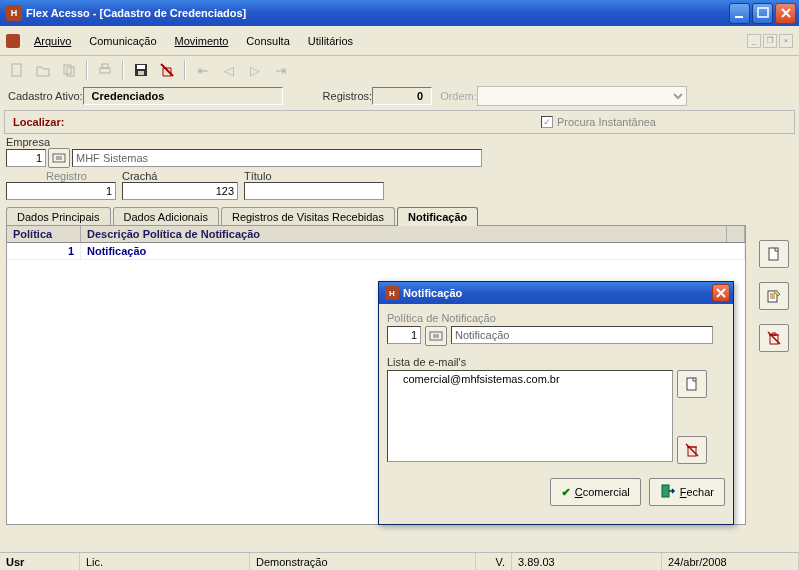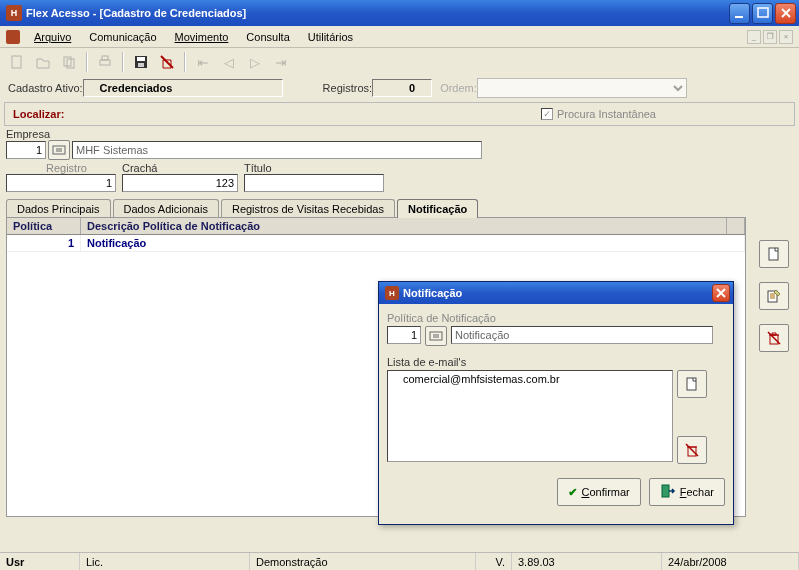--- a/index.html
+++ b/index.html
@@ -7,37 +7,37 @@
 
 
 .titlebar { height: 26px; background: linear-gradient(to bottom, #3a81e3 0%, #2457c7 50%, #1b4dc0 100%); display: flex; align-items: center; padding: 0 3px 0 6px; color: white; font-weight: bold; }
 .titlebar .app-icon { width: 16px; height: 16px; margin-right: 4px; background: #a42; border-radius: 2px; display: flex; align-items: center; justify-content: center; color: #fff; font-size: 9px; }
 .titlebar .title-text { flex: 1; }
 .titlebar .win-btns { display: flex; gap: 2px; }
 .win-btn { width: 21px; height: 21px; background: linear-gradient(to bottom, #6da9f1, #2e6ed6); border: 1px solid #1a3b87; border-radius: 3px; display: flex; align-items: center; justify-content: center; color: white; font-weight: bold; cursor: pointer; }
 .win-btn.close { background: linear-gradient(to bottom, #f0856a, #d74521); border-color: #a0311a; }
 
 
-.menubar { height: 22px; display: flex; align-items: center; padding: 0 6px; gap: 2px; border-bottom: 1px solid #c2bfb0; }
+.menubar { height: 30px; display: flex; align-items: center; padding: 0 6px; gap: 2px; border-bottom: 1px solid #c2bfb0; }
 .menubar .app-icon-small { width: 14px; height: 14px; margin-right: 4px; background: #a42; border-radius: 2px; }
 .menuitem { padding: 2px 8px; cursor: pointer; }
 .menuitem u { text-decoration: underline; }
 .mdi-btns { margin-left: auto; display: flex; gap: 2px; opacity: 0.4; }
 .mdi-btn { width: 14px; height: 14px; border: 1px solid #888; background: #eee; font-size: 8px; display: flex; align-items: center; justify-content: center; }
 
 
 .toolbar { height: 28px; display: flex; align-items: center; padding: 0 6px; gap: 4px; }
 .tb-btn { width: 22px; height: 22px; display: flex; align-items: center; justify-content: center; opacity: 0.55; }
 .tb-btn.active { opacity: 1; cursor: pointer; }
 .tb-sep { width: 2px; height: 20px; border-left: 1px solid #bbb; border-right: 1px solid #fff; margin: 0 2px; }
 .tb-arrow { font-size: 13px; color: #888; }
 
 
 .form-row { display: flex; align-items: center; padding: 2px 8px; }
-.inset-panel { border: 1px solid #aaa; border-top-color: #777; border-left-color: #777; border-bottom-color: #fff; border-right-color: #fff; padding: 2px 16px; }
+.inset-panel { border: 1px solid #aaa; border-top-color: #777; border-left-color: #777; border-bottom-color: #fff; border-right-color: #fff; padding: 2px 8px; }
 .field-label { color: #333; }
 
 
 .localizar-row { height: 24px; display: flex; align-items: center; padding: 0 8px; border: 1px solid #bbb; margin: 2px 4px; }
 .localizar-label { color: #8b0000; font-weight: bold; margin-right: 6px; }
 
 
 .tabs { margin: 6px 6px 0; display: flex; align-items: flex-end; gap: 0; }
 .tab { padding: 3px 10px; border: 1px solid #999; border-bottom: none; background: #e8e4d4; border-radius: 3px 3px 0 0; margin-right: 2px; cursor: pointer; position: relative; top: 1px; }
 .tab.active { background: #ece9d8; font-weight: bold; z-index: 2; border-color: #777; }
@@ -303,21 +303,21 @@
               <path d="M3 5h10" stroke="#a00"></path>
               <path d="M2 2L14 14" stroke="#a00" stroke-width="1.5"></path>
             </svg>
         </div>
       </div>
     </div>
 
     <div class="dlg-btns">
       <div class="push-btn">
         <span class="check-icon">✔</span>
-        <span><u>C</u><span>onfirmar</span></span>
+        <span><u>C</u><span>comercial</span></span>
       </div>
       <div class="push-btn">
         <span class="door-icon">
           <svg class="i" viewBox="0 0 16 16">
               <rect x="2" y="2" width="7" height="12" fill="#396" stroke="#063"></rect>
               <path d="M9 8h5m-2 -2l2 2-2 2" fill="none" stroke="#036" stroke-width="1.5"></path>
             </svg>
         </span>
         <span><u>F</u>echar</span>
       </div>

